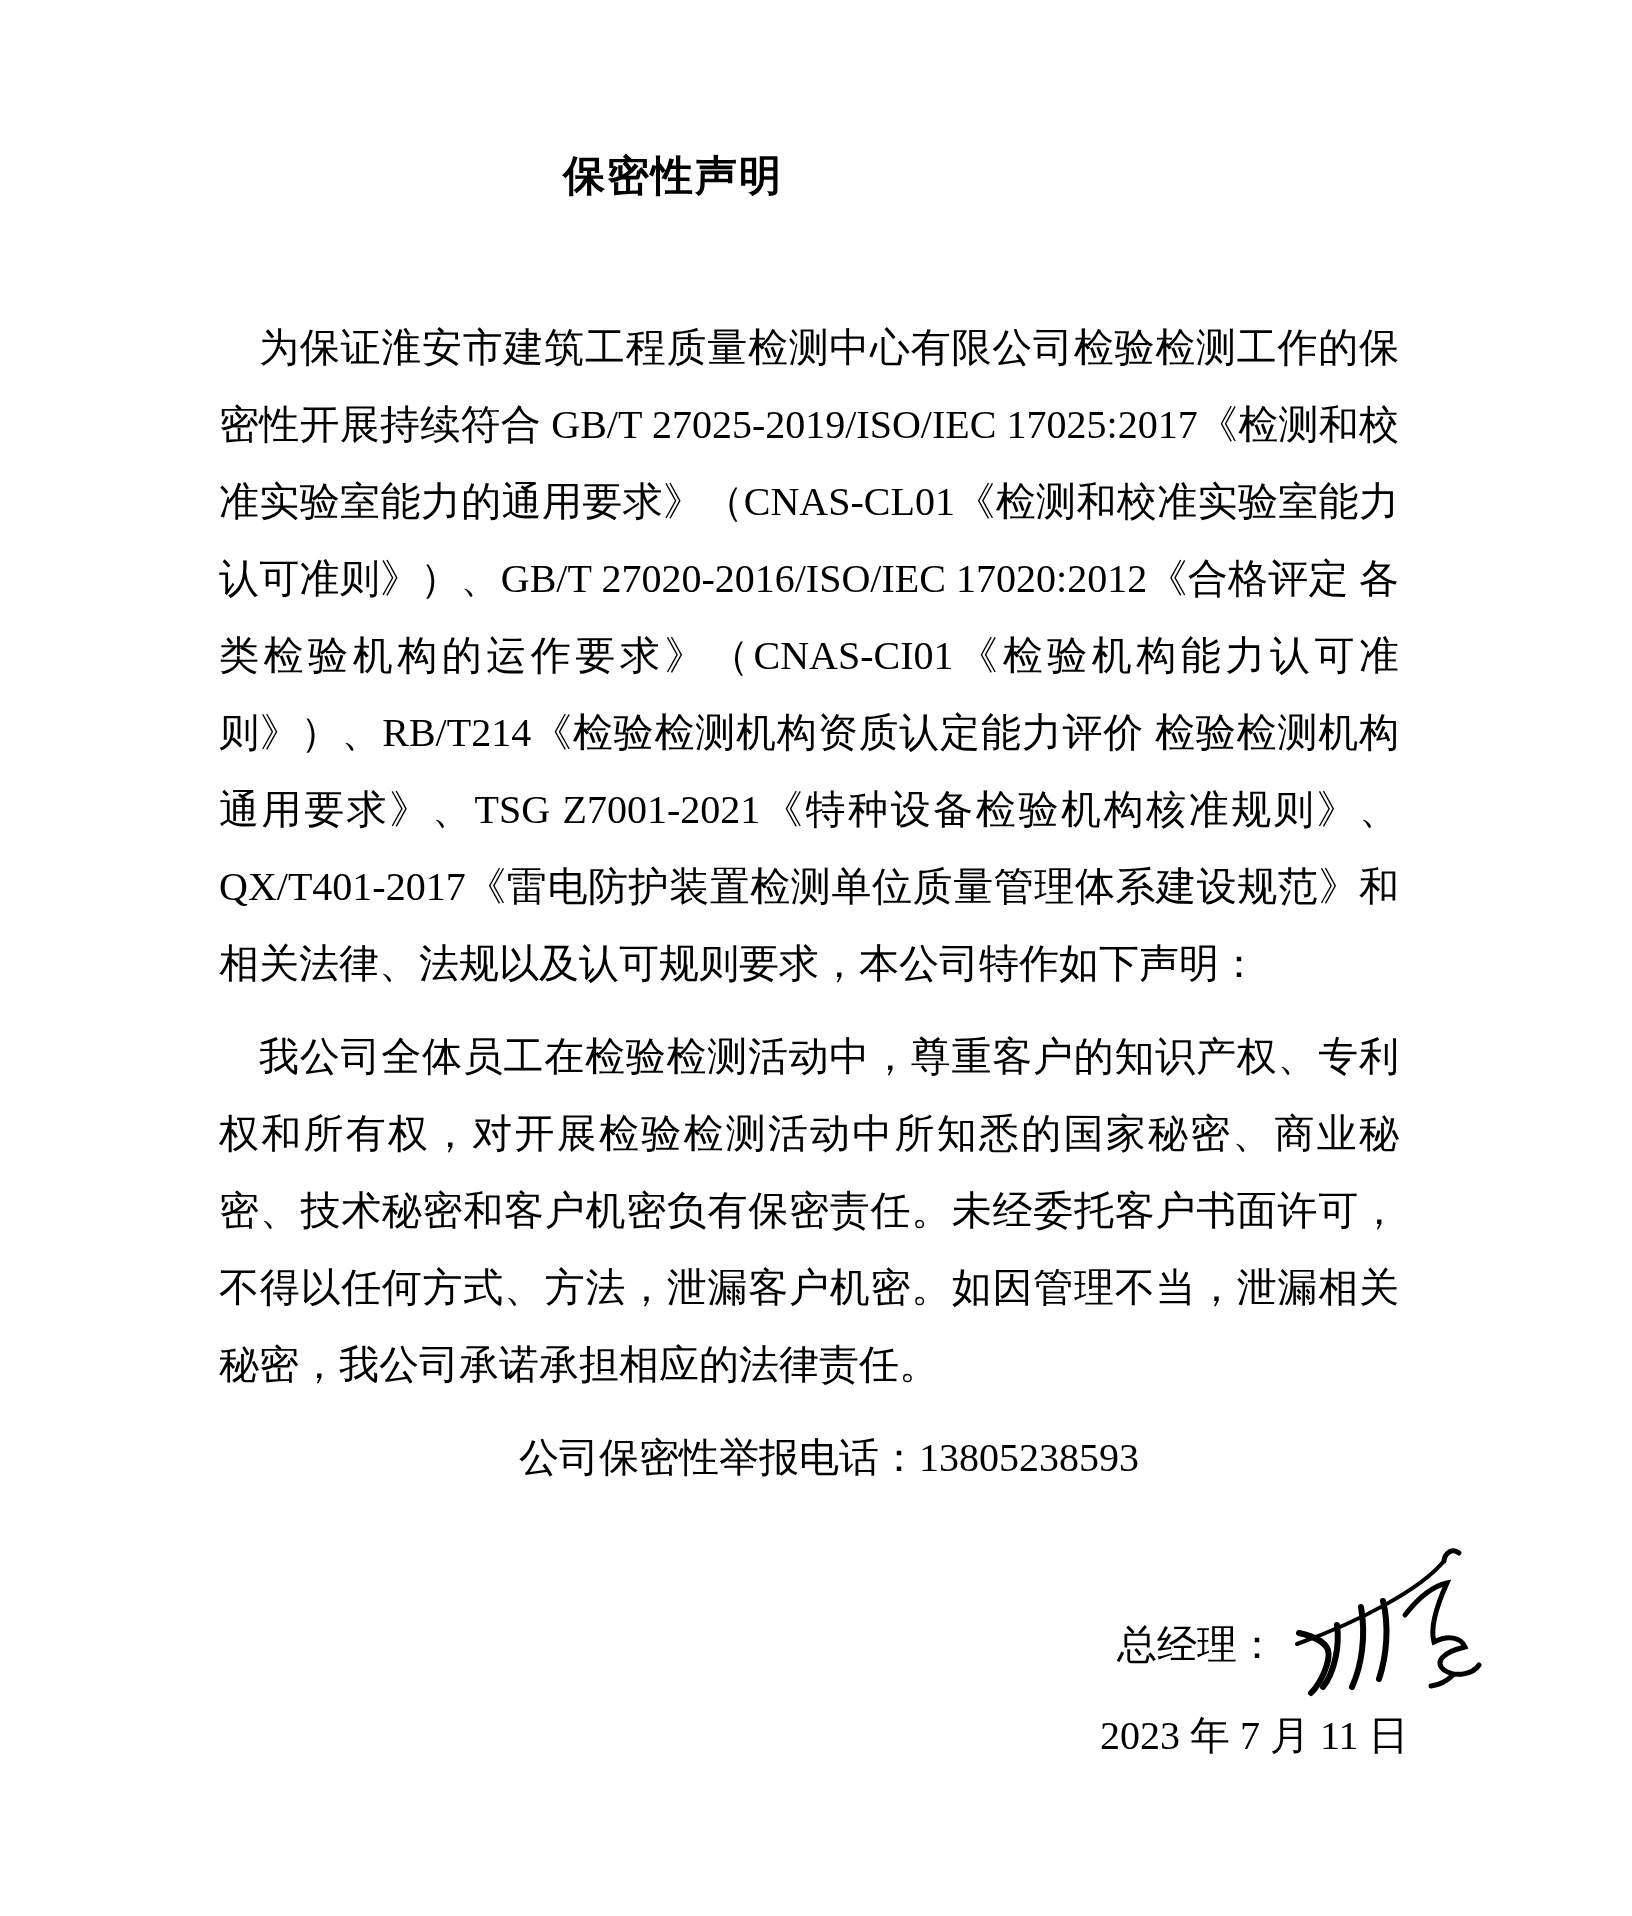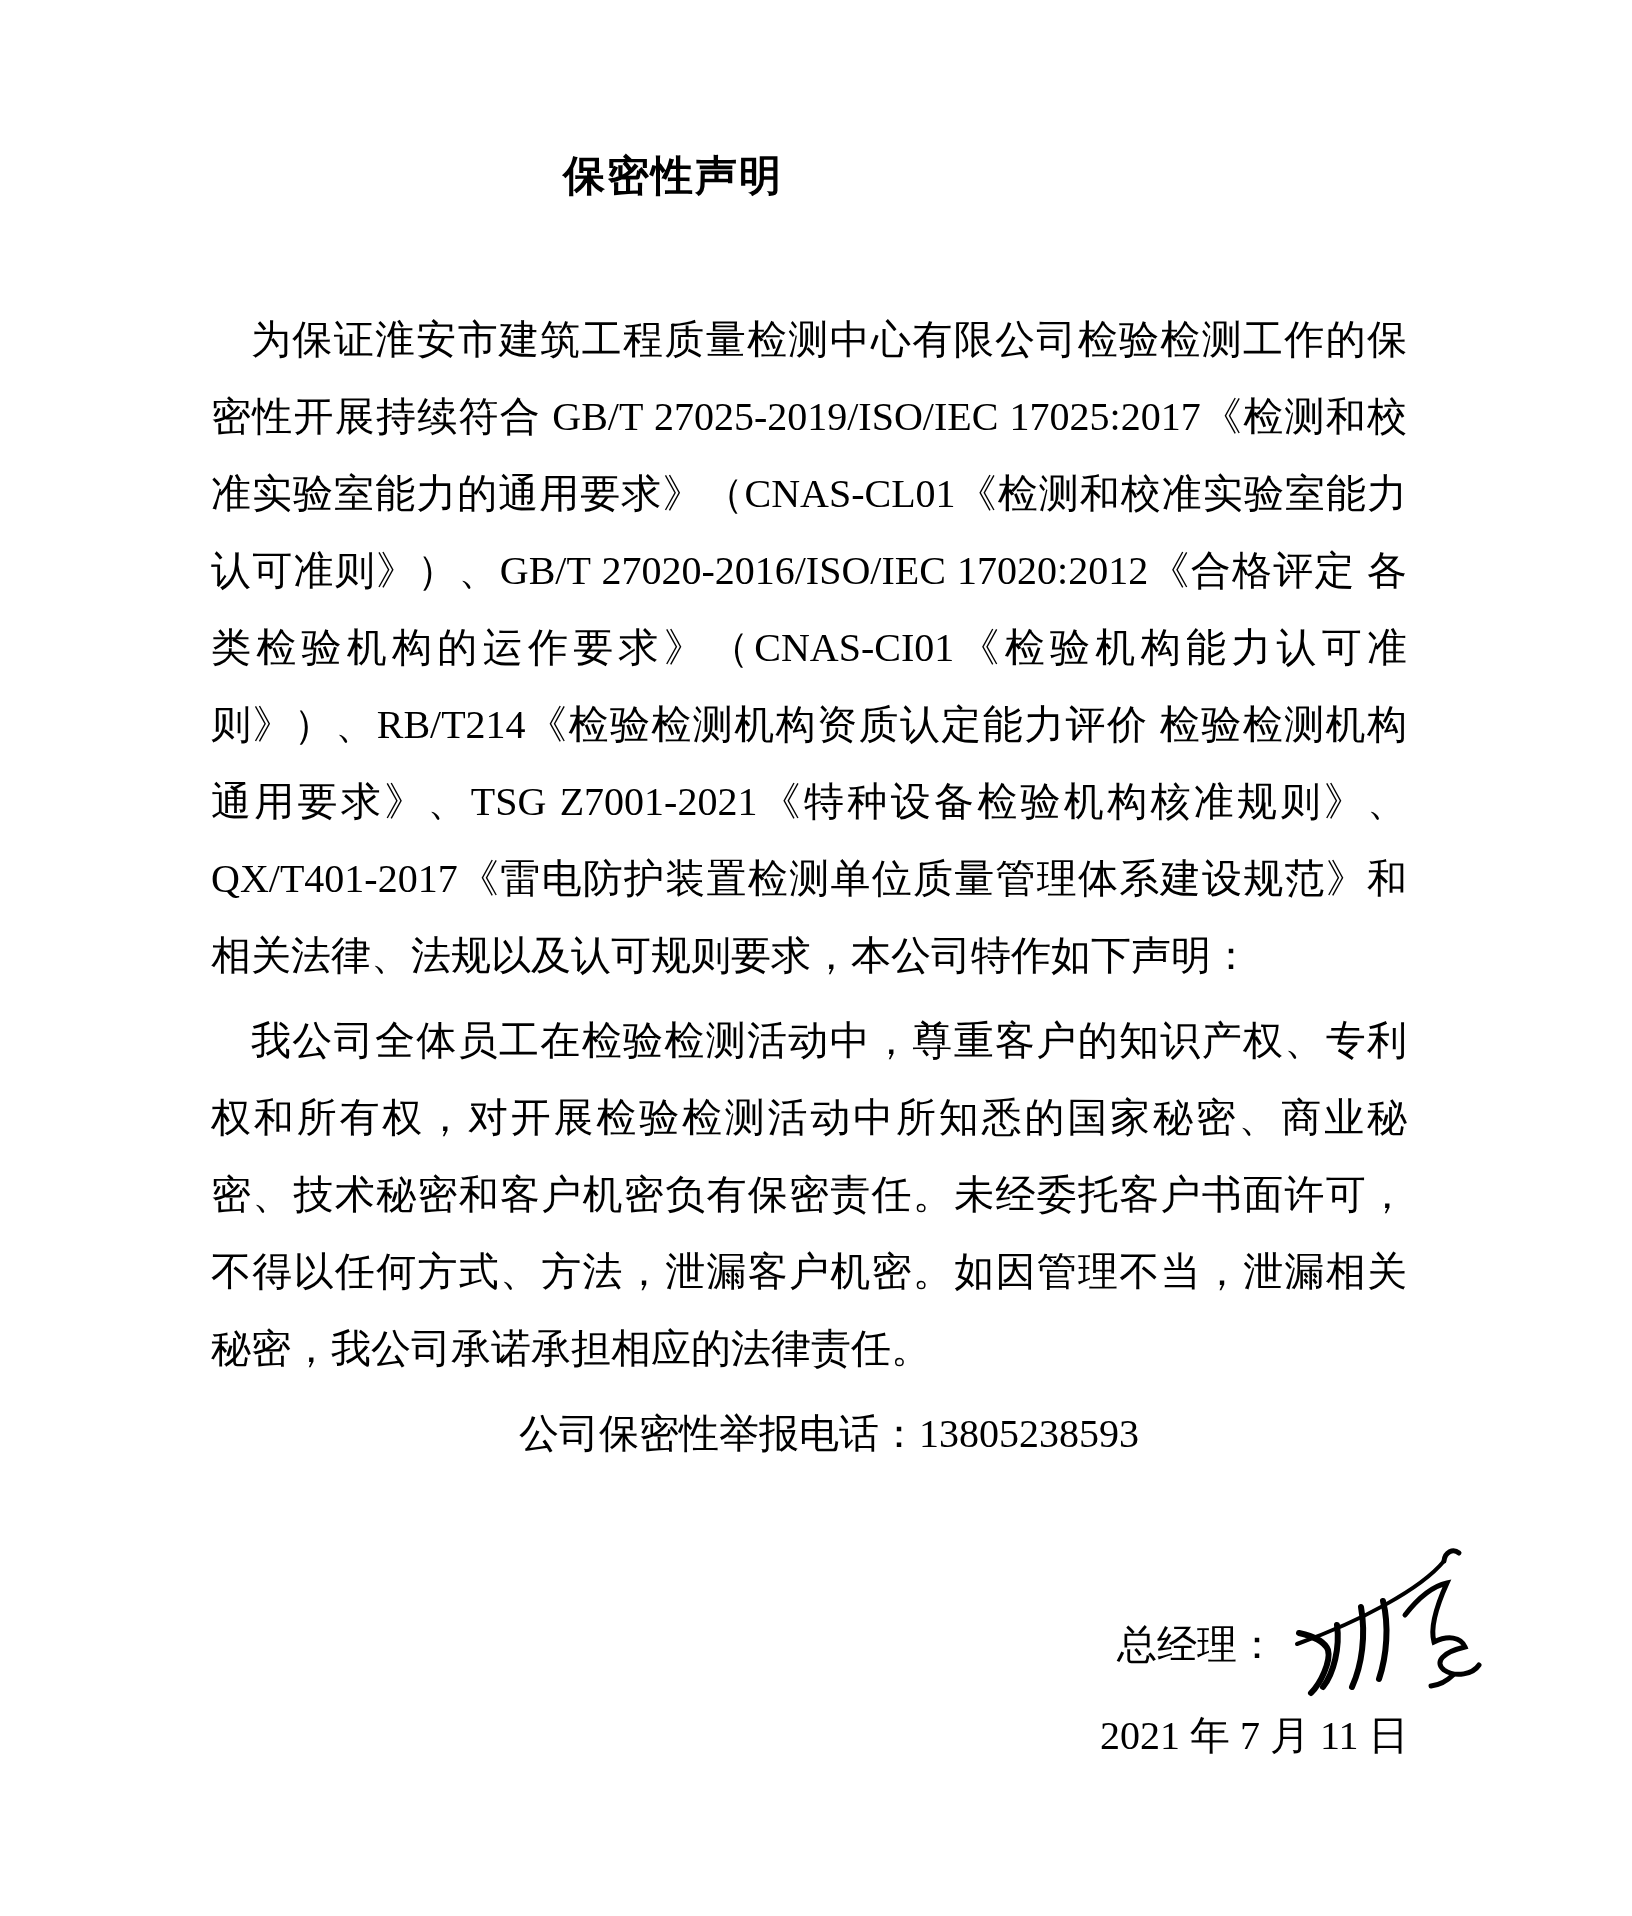--- a/index.html
+++ b/index.html
@@ -31,21 +31,21 @@
     position: absolute;
     top: 293px;
     left: 203px;
     width: 1212px;
     font-size: 40px;
     line-height: 77px;
     text-align: justify;
     text-justify: inter-ideograph;
   }
   .doc-body p {
-    margin: 8px;
+    margin: 16px;
     text-indent: 1em;
   }
   .hotline-line {
     text-align: center;
   }
   .signature-block {
     position: absolute;
     top: 1545px;
     left: 0;
     width: 100%;
@@ -97,15 +97,15 @@
       <path d="M54,88 c14,3 26,9 29,17 c3,11 -7,33 -17,43" stroke="#000" stroke-width="6" stroke-linecap="round"></path>
       <path d="M92,80 c3,22 -3,48 -14,62" stroke="#000" stroke-width="6" stroke-linecap="round"></path>
       <path d="M116,62 c5,28 1,58 -9,80" stroke="#000" stroke-width="6" stroke-linecap="round"></path>
       <path d="M138,56 c6,24 4,54 -4,78" stroke="#000" stroke-width="6" stroke-linecap="round"></path>
 
       <path d="M160,70 c14,-18 28,-29 42,-32 c-10,22 -17,45 -13,59 c14,-7 27,-5 31,5 c-22,5 -31,15 -21,23 c12,8 29,4 35,-5" stroke="#000" stroke-width="5" stroke-linecap="round"></path>
       <path d="M208,130 c-6,6 -14,10 -22,11" stroke="#000" stroke-width="5" stroke-linecap="round"></path>
     </svg>
   </div>
 
-  <div class="date-line">2021 年 7 月 11 日</div>
+  <div class="date-line">2023 年 7 月 11 日</div>
 
 </div>
 
 </body></html>

